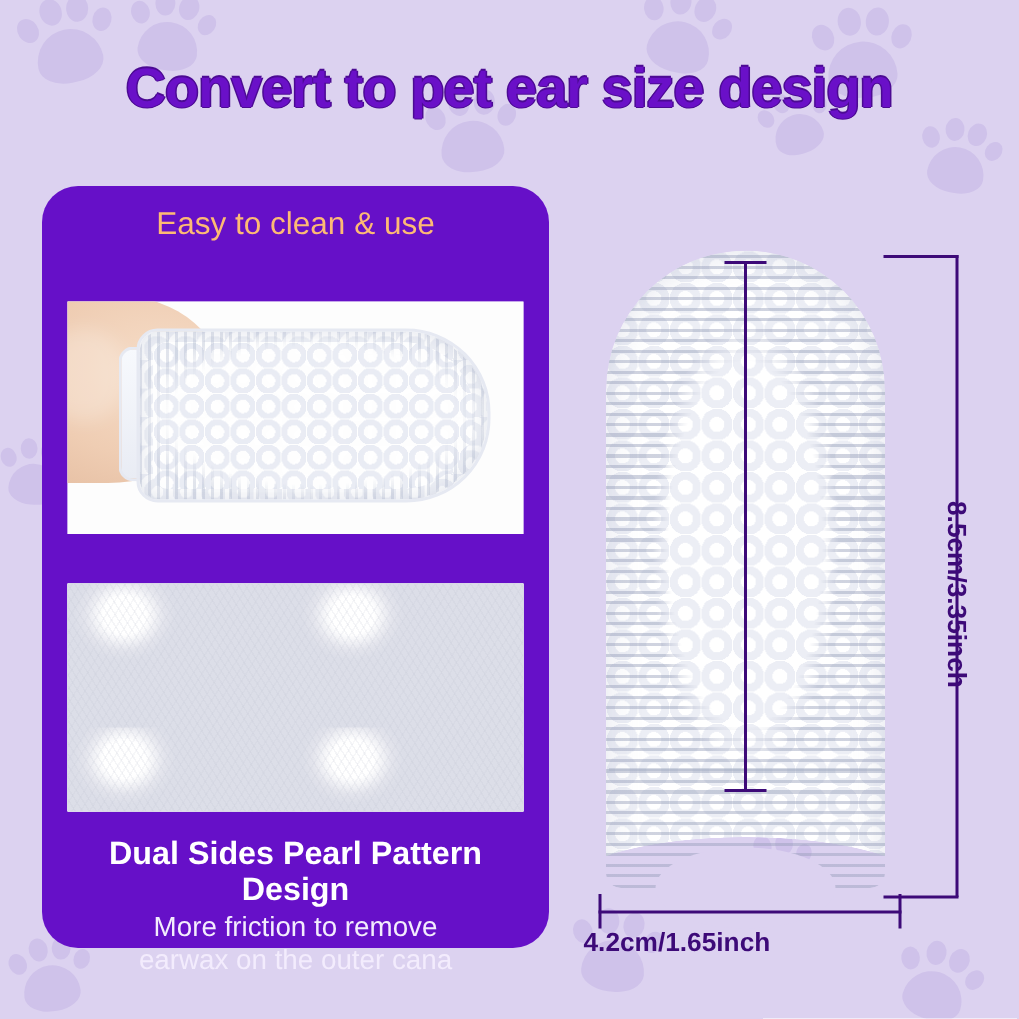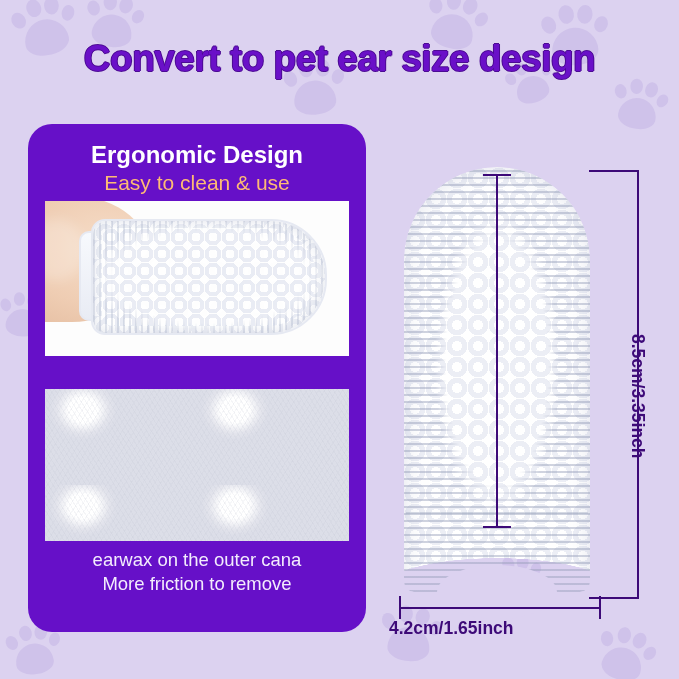--- a/index.html
+++ b/index.html
@@ -361,38 +361,38 @@
         <div class="toe t2"></div>
         <div class="toe t3"></div>
         <div class="toe t4"></div>
         <div class="pad"></div>
     </div>
   </div>
 
   <div class="title">Convert to pet ear size design</div>
 
   <div class="card">
-    <div class="card-title">Ergonomic Design</div>
     <div class="card-sub">Easy to clean &amp; use</div>
 
     <div class="photo photo-finger">
       <div class="finger-scene">
         <div class="finger"></div>
         <div class="pad-neck"></div>
         <div class="pad-shell"></div>
       </div>
     </div>
 
     <div class="photo photo-fabric">
       <div class="fabric-scene"></div>
     </div>
 
     <div style="position:absolute; left:10px; right:10px; top:425px;">
+      <div class="card-title-bottom">Dual Sides Pearl Pattern Design</div>
+      <div class="card-sub-bottom">More friction to remove</div>
       <div class="card-sub-bottom" style="margin-top:0;">earwax on the outer cana</div>
-      <div class="card-sub-bottom">More friction to remove</div>
     </div>
   </div>
 
   <div class="product">
     <div class="product-body"></div>
     <div class="product-edge"></div>
     <div class="product-seam"></div>
     <div class="product-notch"></div>
   </div>
 

